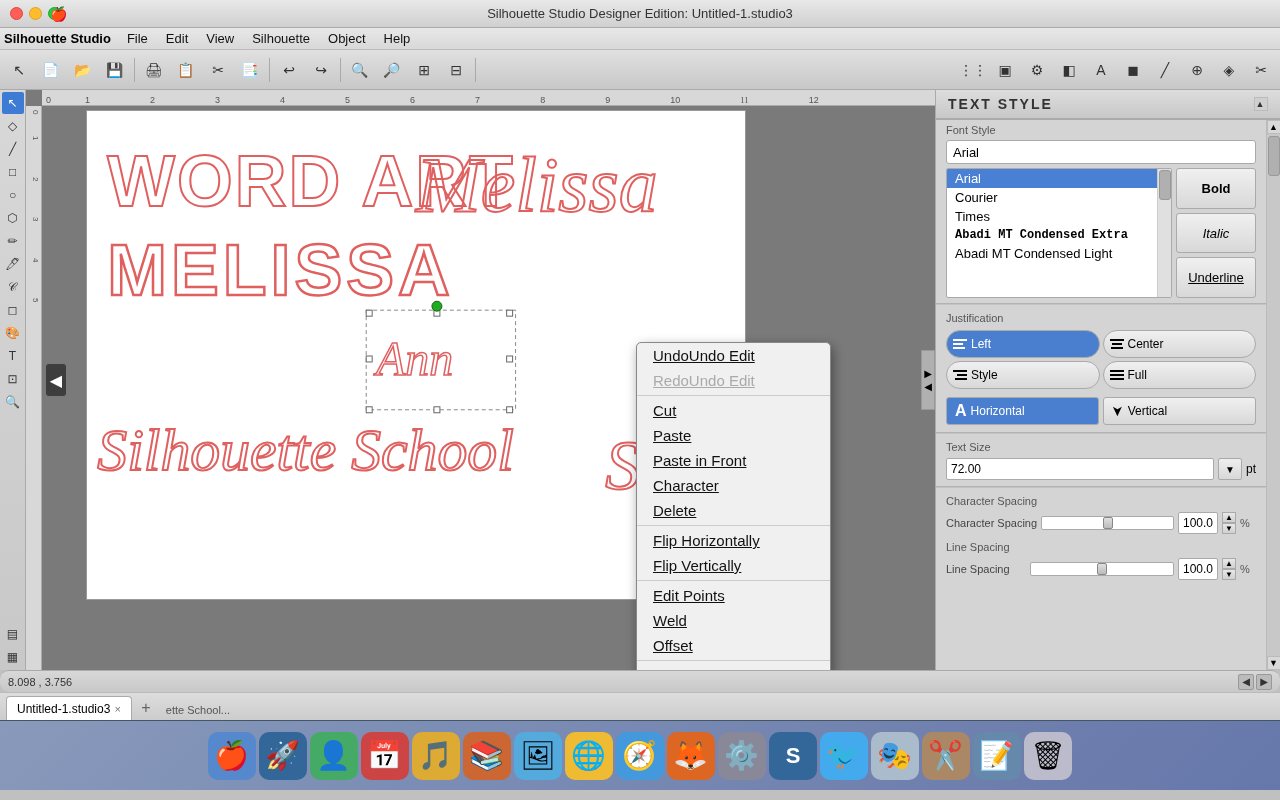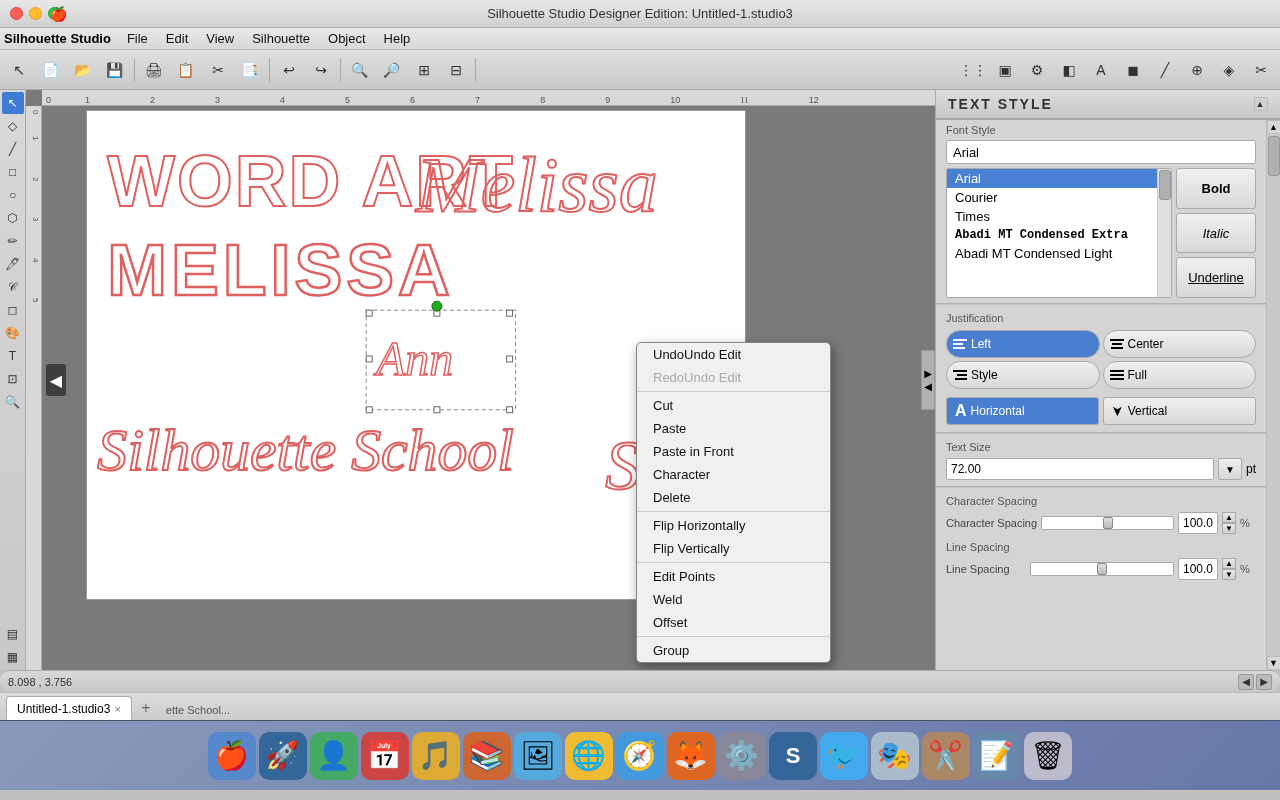--- a/index.html
+++ b/index.html
@@ -320,23 +320,24 @@
       width: 195px;
       background: #f0f0f0;
       border: 1px solid #888;
       border-radius: 5px;
       box-shadow: 2px 4px 12px rgba(0,0,0,0.4);
       overflow: hidden;
       z-index: 100;
     }
     .ctx-item {
       padding: 4px 16px;
-      font-size: 13px;
+      font-size: 15px;
       color: #111;
       cursor: pointer;
+      text-decoration: underline;
     }
     .ctx-item.disabled { color: #aaa; cursor: default; }
     .ctx-separator {
       height: 1px;
       background: #ccc;
       margin: 2px 0;
     }
 
     
     #bottom-tabs {

